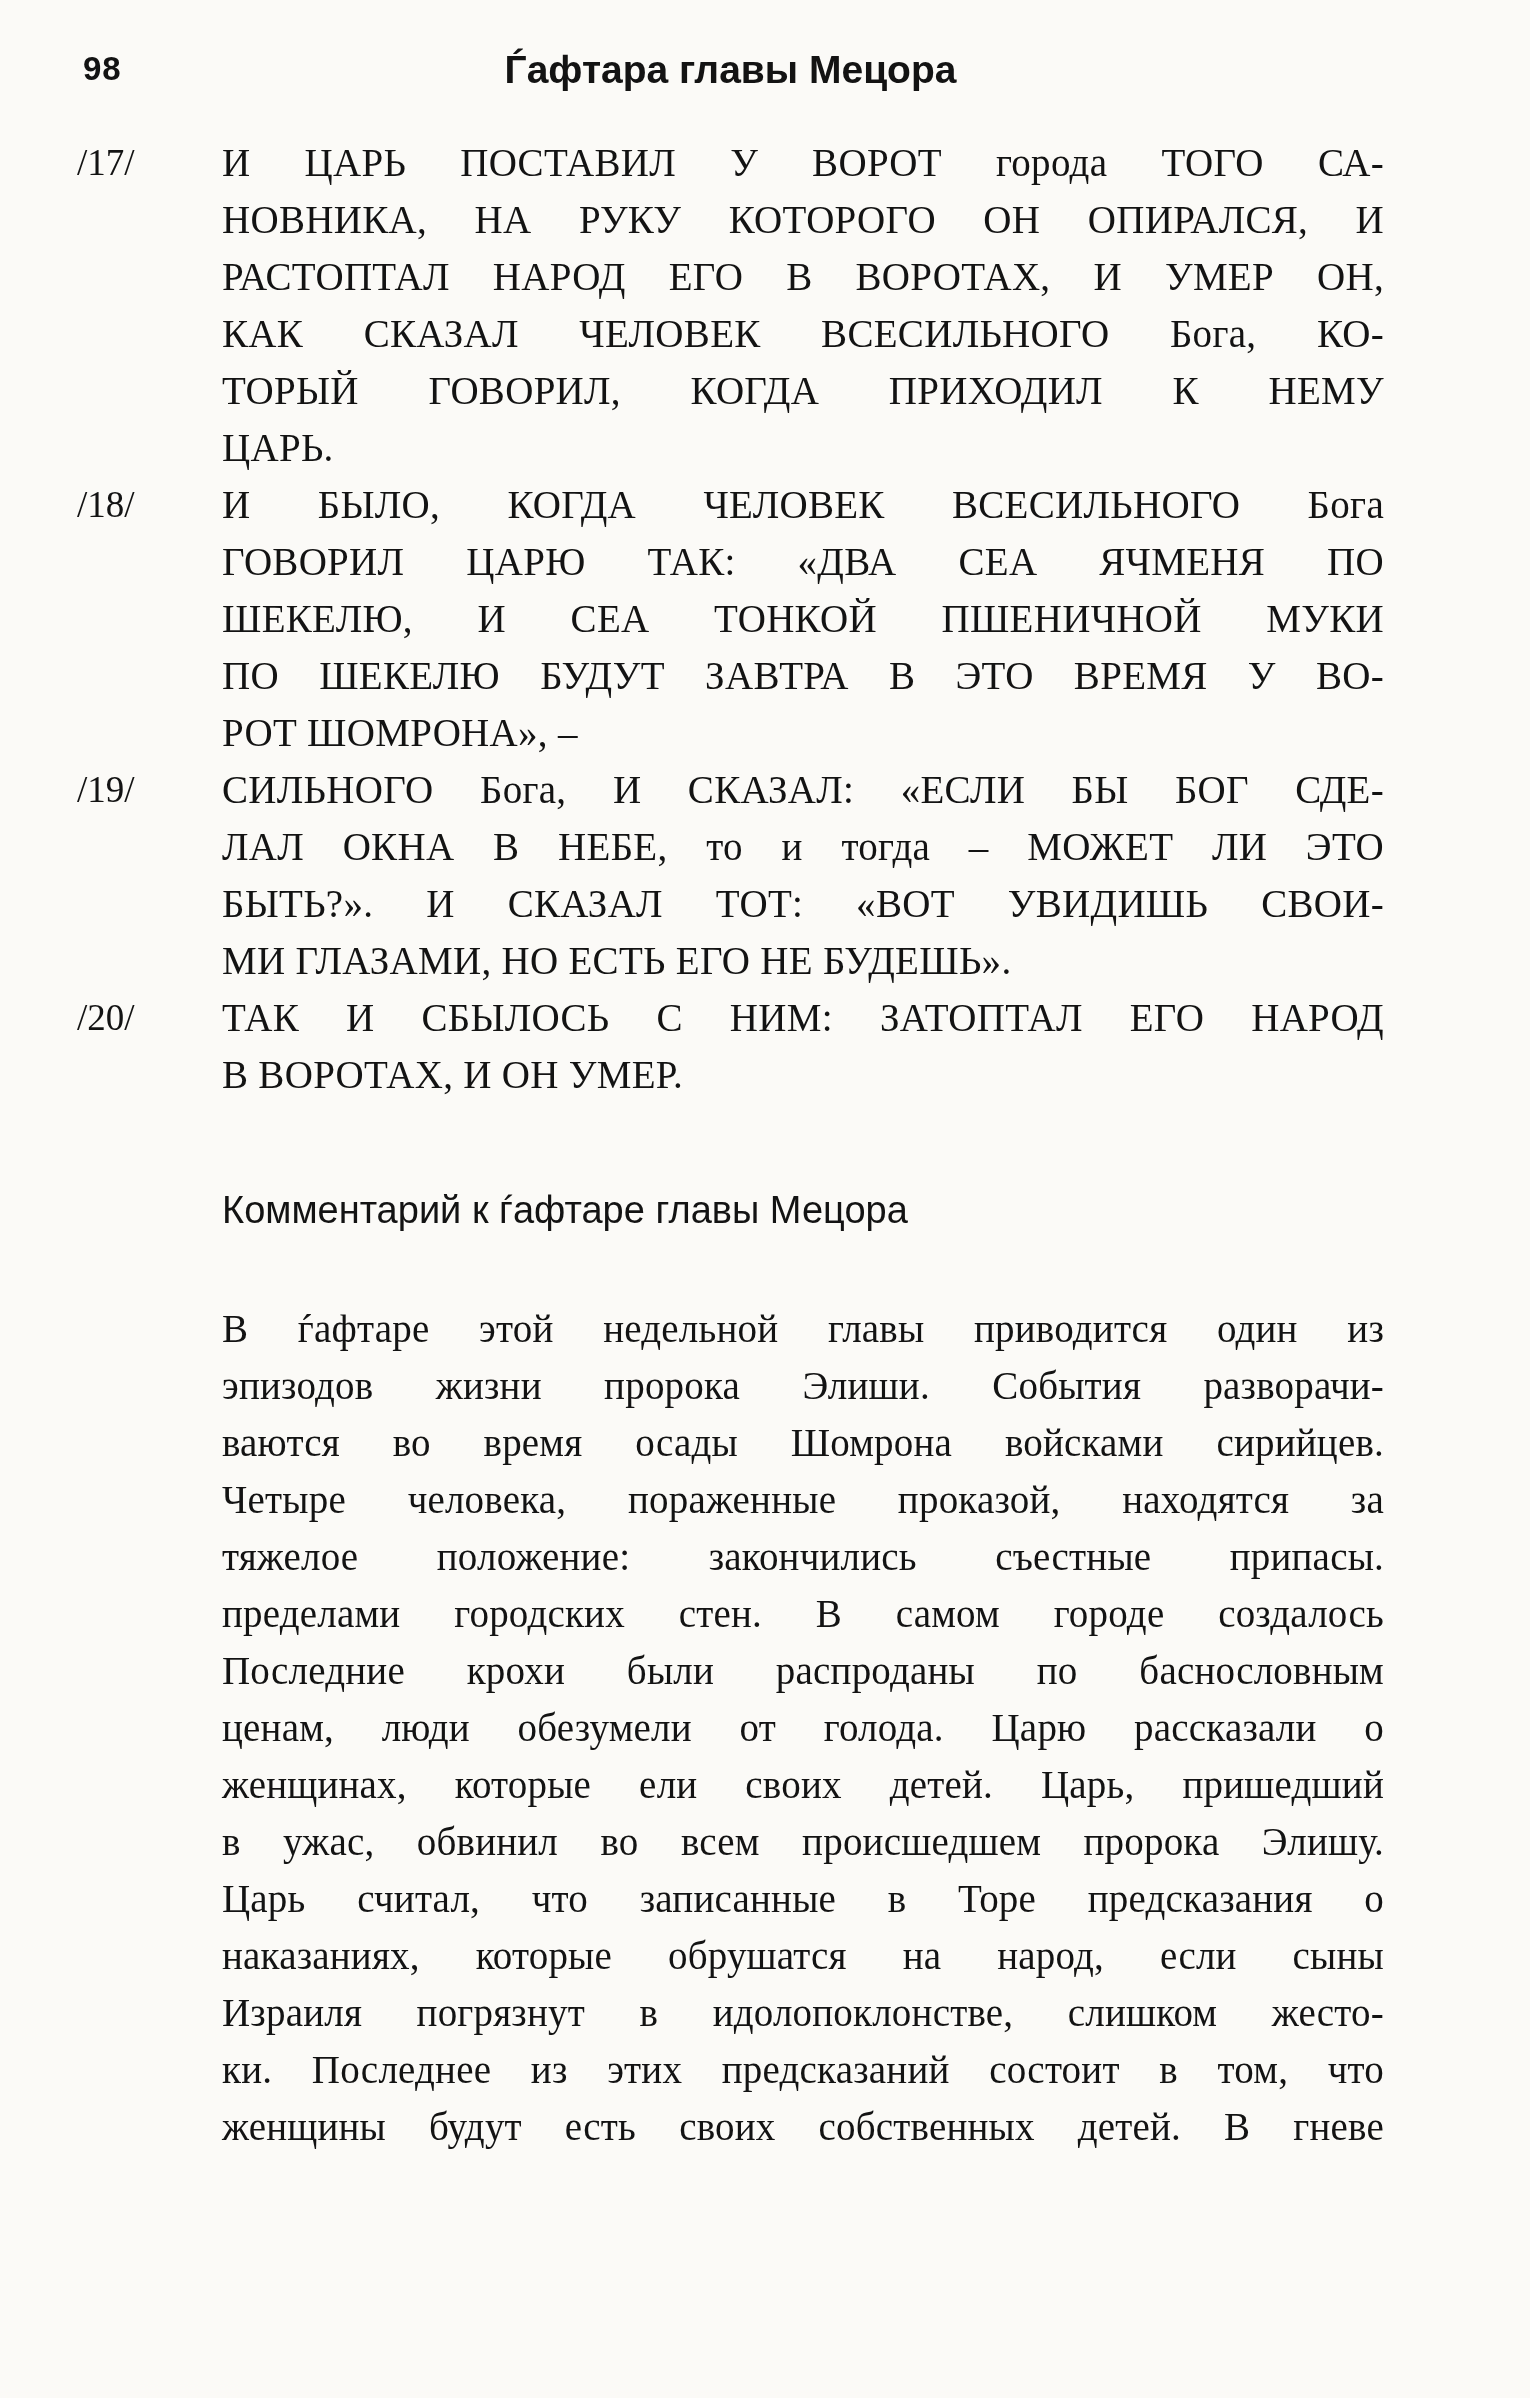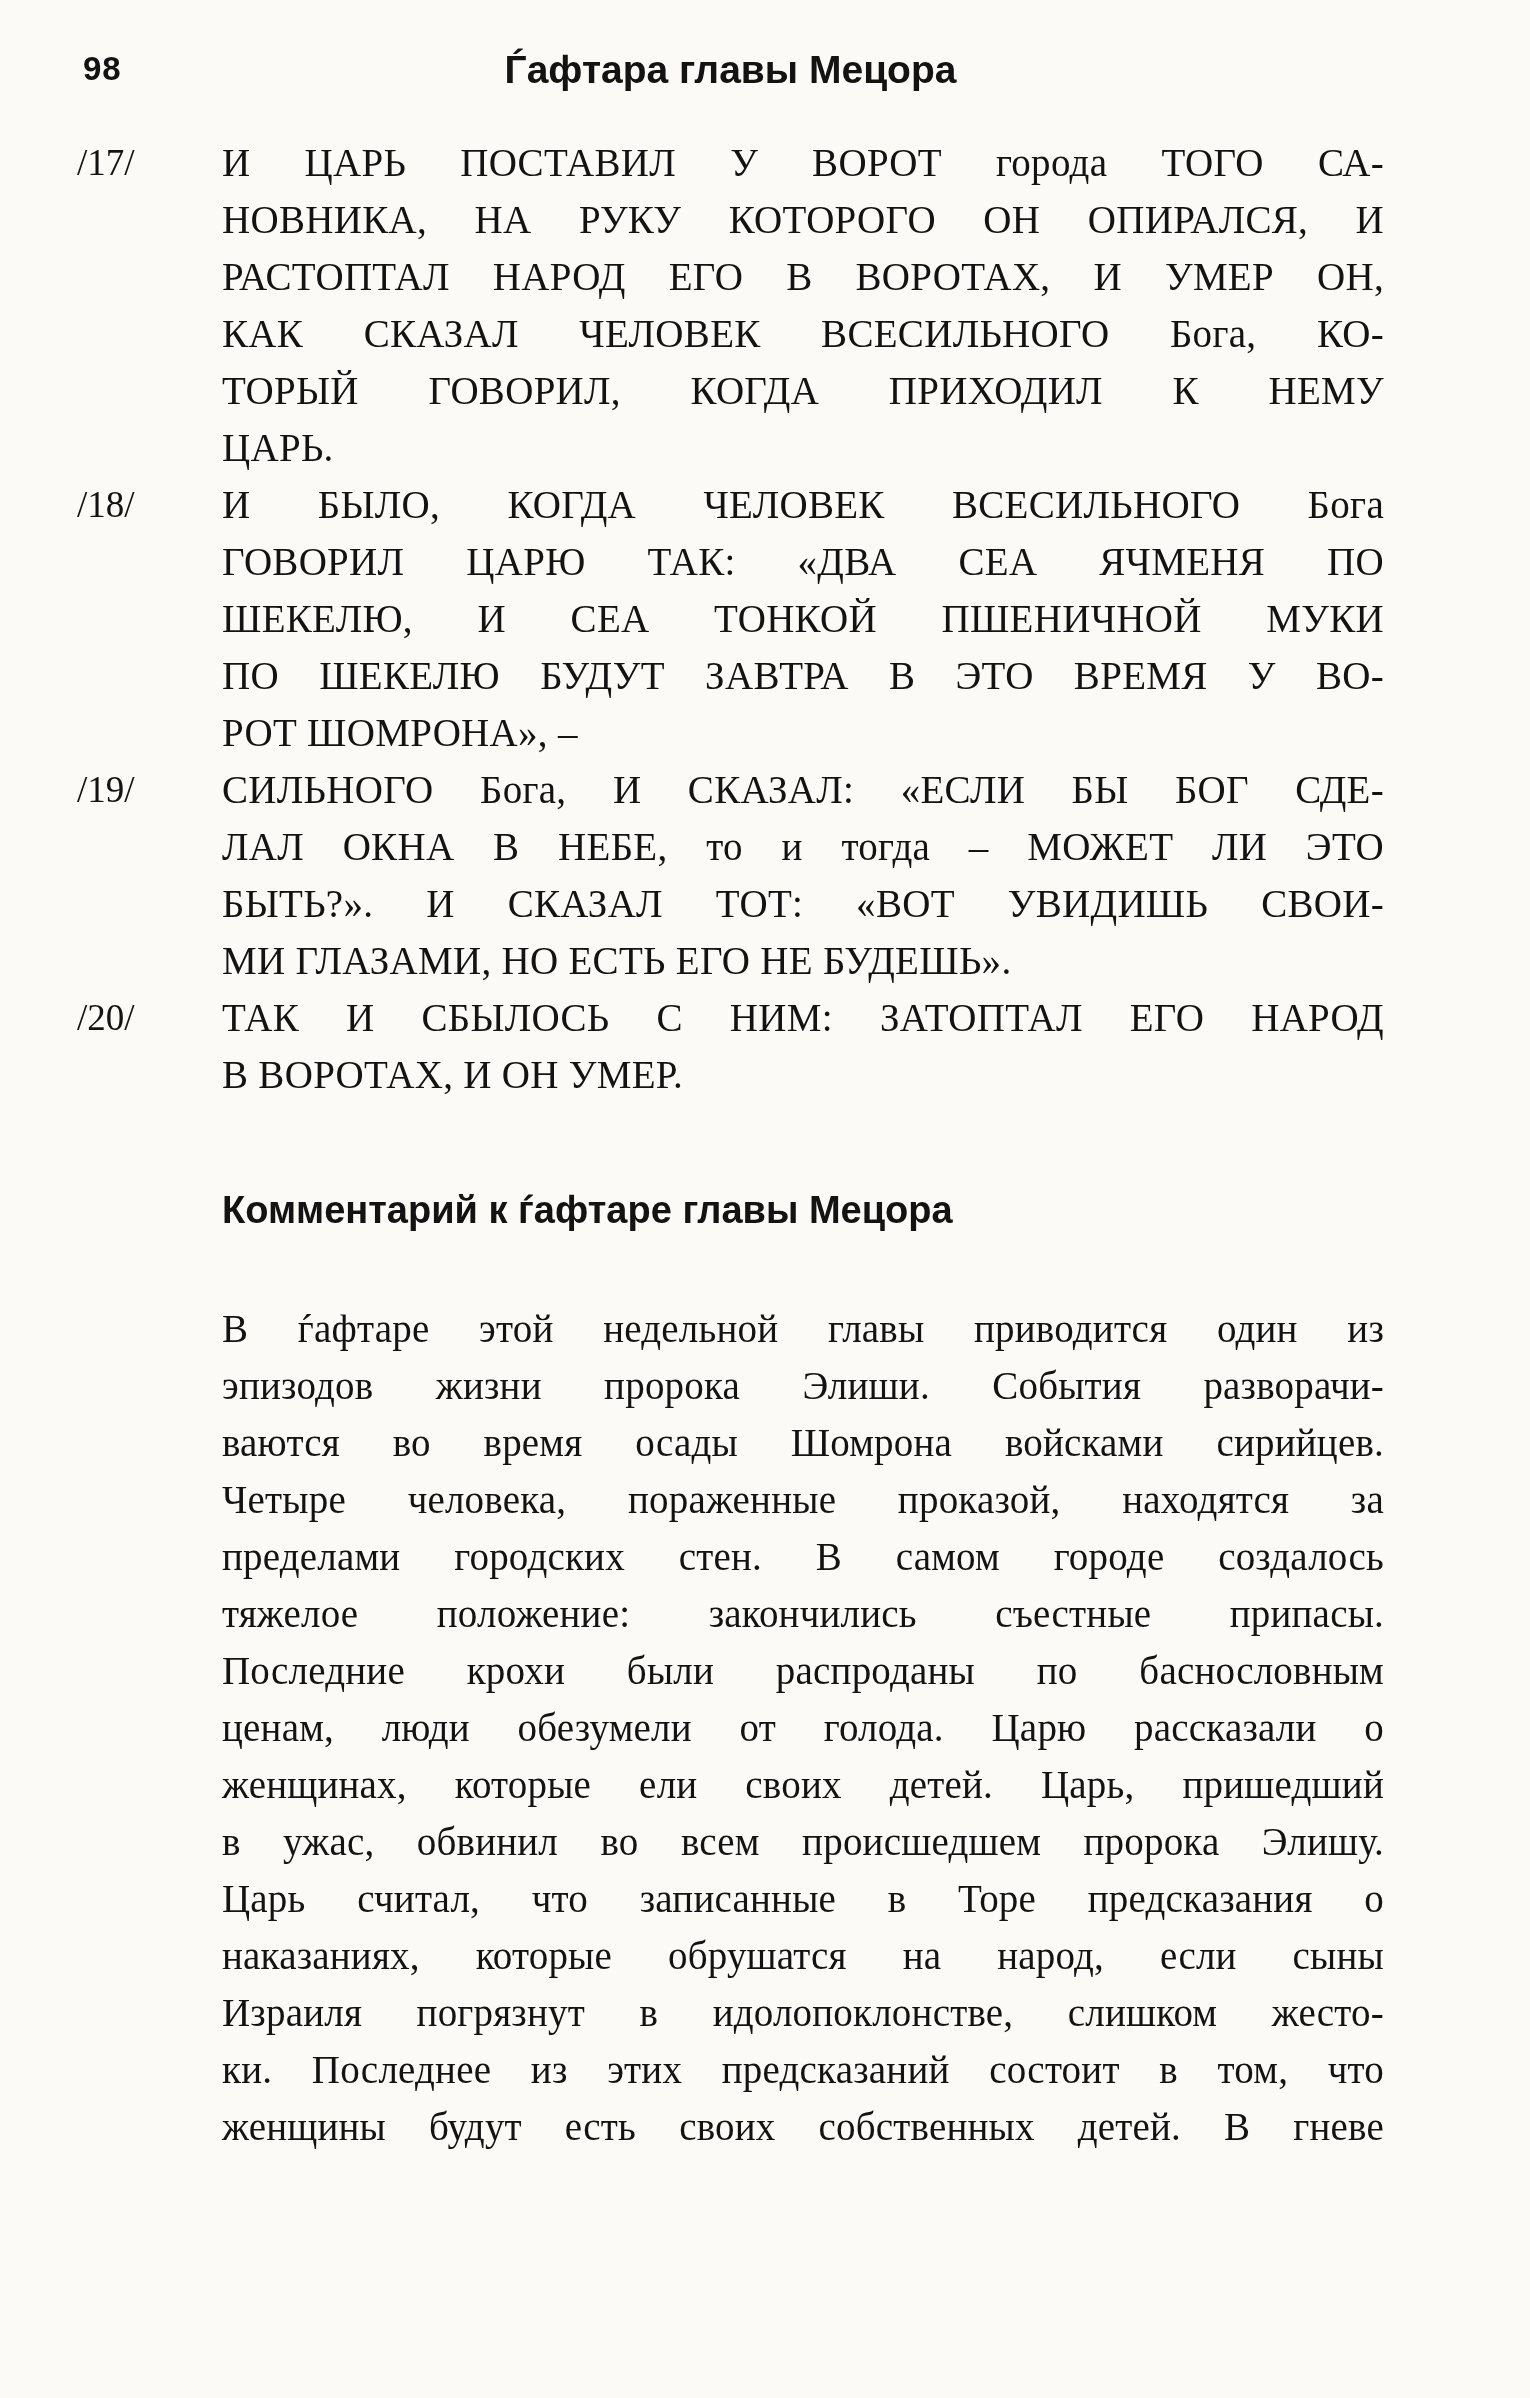--- a/index.html
+++ b/index.html
@@ -73,21 +73,21 @@
     letter-spacing: 0.3px;
   }
   .text-line.flush {
     text-align: left;
     text-align-last: left;
   }
   
   .commentary-heading {
     margin: 85px 0 0 145px;
     font-family: "Liberation Sans", sans-serif;
-    font-weight: bold;
+    font-weight: normal;
     font-size: 38px;
     line-height: 45px;
   }
   .commentary {
     margin: 67px 0 0 145px;
   }
   .commentary .text-line {
     letter-spacing: 0.2px;
   }
 </style>
@@ -141,22 +141,22 @@
       </div>
     </div>
 
   <div class="commentary-heading">Комментарий к ѓафтаре главы Мецора</div>
 
   <div class="commentary">
       <div class="text-line">В ѓафтаре этой недельной главы приводится один из</div>
       <div class="text-line">эпизодов жизни пророка Элиши. События разворачи-</div>
       <div class="text-line">ваются во время осады Шомрона войсками сирийцев.</div>
       <div class="text-line">Четыре человека, пораженные проказой, находятся за</div>
+      <div class="text-line">тяжелое положение: закончились съестные припасы.</div>
       <div class="text-line">пределами городских стен. В самом городе создалось</div>
-      <div class="text-line">тяжелое положение: закончились съестные припасы.</div>
       <div class="text-line">Последние крохи были распроданы по баснословным</div>
       <div class="text-line">ценам, люди обезумели от голода. Царю рассказали о</div>
       <div class="text-line">женщинах, которые ели своих детей. Царь, пришедший</div>
       <div class="text-line">в ужас, обвинил во всем происшедшем пророка Элишу.</div>
       <div class="text-line">Царь считал, что записанные в Торе предсказания о</div>
       <div class="text-line">наказаниях, которые обрушатся на народ, если сыны</div>
       <div class="text-line">Израиля погрязнут в идолопоклонстве, слишком жесто-</div>
       <div class="text-line">ки. Последнее из этих предсказаний состоит в том, что</div>
       <div class="text-line">женщины будут есть своих собственных детей. В гневе</div>
     </div>

